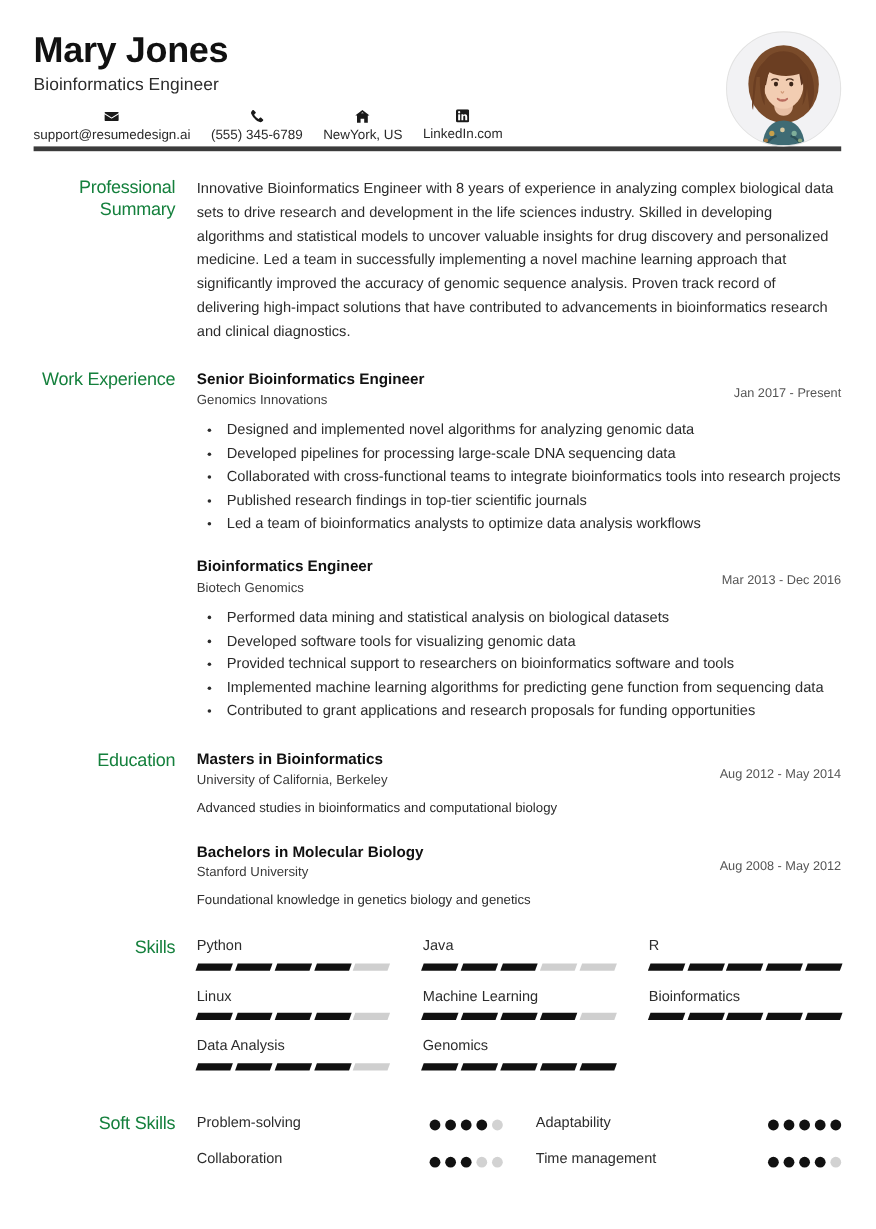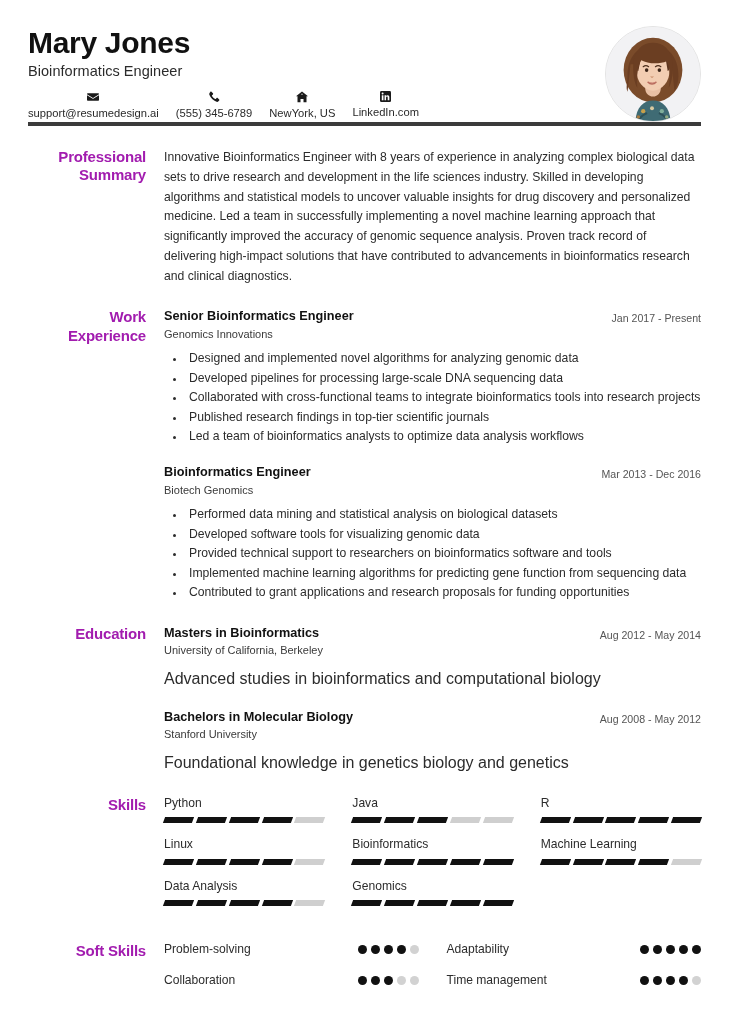--- a/index.html
+++ b/index.html
@@ -34,39 +34,39 @@
     overflow: hidden;
   }
   .avatar-svg { width: 100%; height: 100%; display: block; }
 
   .hr-main { height: 4px; background: #3b3b3b; margin-top: 16px; }
 
   
   .section { display: flex; padding-top: 22px; }
   .sec-label {
     width: 136px; flex: none; text-align: right; padding-right: 18px;
-    font-size: 15px; font-weight: bold; color: #a21caf;
+    font-size: 15px; font-weight: normal; color: #15803d;
     line-height: 1.22; letter-spacing: -0.2px;
   }
   .sec-body { flex: 1; min-width: 0; position: relative; }
 
   .summary-text {
     font-size: 12.2px; line-height: 1.62; color: #2c2c2c; text-align: left;
   }
 
   
   .entry { position: relative; }
   .entry + .entry { margin-top: 19px; }
   .entry-title { font-size: 12.7px; font-weight: bold; color: #111; line-height: 1.3; }
   .entry-sub { font-size: 11px; color: #3a3a3a; margin-top: 2px; line-height: 1.3; }
   .entry-date {
-    position: absolute; right: 0; top: 4px;
+    position: absolute; right: 0; top: 14px;
     font-size: 10.6px; color: #555; white-space: nowrap;
   }
-  .entry-desc { font-size: 16px; color: #2c2c2c; margin-top: 9px; line-height: 1.45; }
+  .entry-desc { font-size: 11px; color: #2c2c2c; margin-top: 9px; line-height: 1.45; }
 
   ul.bullets { margin-top: 8px; padding-left: 22px; }
   ul.bullets li {
     font-size: 12.2px; line-height: 1.48; color: #2c2c2c;
     margin-bottom: 1.5px; padding-left: 3px;
   }
   ul.bullets li::marker { font-size: 11px; }
 
   
   .skill-grid { display: grid; grid-template-columns: 1fr 1fr 1fr; column-gap: 28px; row-gap: 0; }
@@ -75,21 +75,21 @@
   .bar { display: flex; gap: 4px; margin-top: 7px; }
   .seg {
     flex: 1; height: 6px; background: #cfcfcf;
     transform: skewX(-20deg);
   }
   .seg.on { background: #111111; }
 
   
   .soft-grid { display: grid; grid-template-columns: 1fr 1fr; column-gap: 28px; row-gap: 0; }
   .soft-cell {
-    display: flex; align-items: center; justify-content: space-between;
+    display: flex; align-items: flex-end; justify-content: space-between;
     padding-bottom: 16px; gap: 10px;
   }
   .soft-name { font-size: 12.1px; color: #2c2c2c; line-height: 1.2; }
   .dots { display: flex; gap: 4px; flex: none; }
   .dot { width: 9px; height: 9px; border-radius: 50%; background: #d2d2d2; }
   .dot.on { background: #111111; }
 </style>
 </head>
 <body>
 
@@ -262,37 +262,37 @@
             <div class="skill-name">Linux</div>
             <div class="bar">
               <span class="seg on"></span>
               <span class="seg on"></span>
               <span class="seg on"></span>
               <span class="seg on"></span>
               <span class="seg"></span>
             </div>
           </div>
           <div class="skill-cell">
+            <div class="skill-name">Machine Learning</div>
+            <div class="bar">
+              <span class="seg on"></span>
+              <span class="seg on"></span>
+              <span class="seg on"></span>
+              <span class="seg on"></span>
+              <span class="seg"></span>
+            </div>
+          </div>
+          <div class="skill-cell">
             <div class="skill-name">Bioinformatics</div>
             <div class="bar">
               <span class="seg on"></span>
               <span class="seg on"></span>
               <span class="seg on"></span>
               <span class="seg on"></span>
               <span class="seg on"></span>
-            </div>
-          </div>
-          <div class="skill-cell">
-            <div class="skill-name">Machine Learning</div>
-            <div class="bar">
-              <span class="seg on"></span>
-              <span class="seg on"></span>
-              <span class="seg on"></span>
-              <span class="seg on"></span>
-              <span class="seg"></span>
             </div>
           </div>
           <div class="skill-cell">
             <div class="skill-name">Data Analysis</div>
             <div class="bar">
               <span class="seg on"></span>
               <span class="seg on"></span>
               <span class="seg on"></span>
               <span class="seg on"></span>
               <span class="seg"></span>

